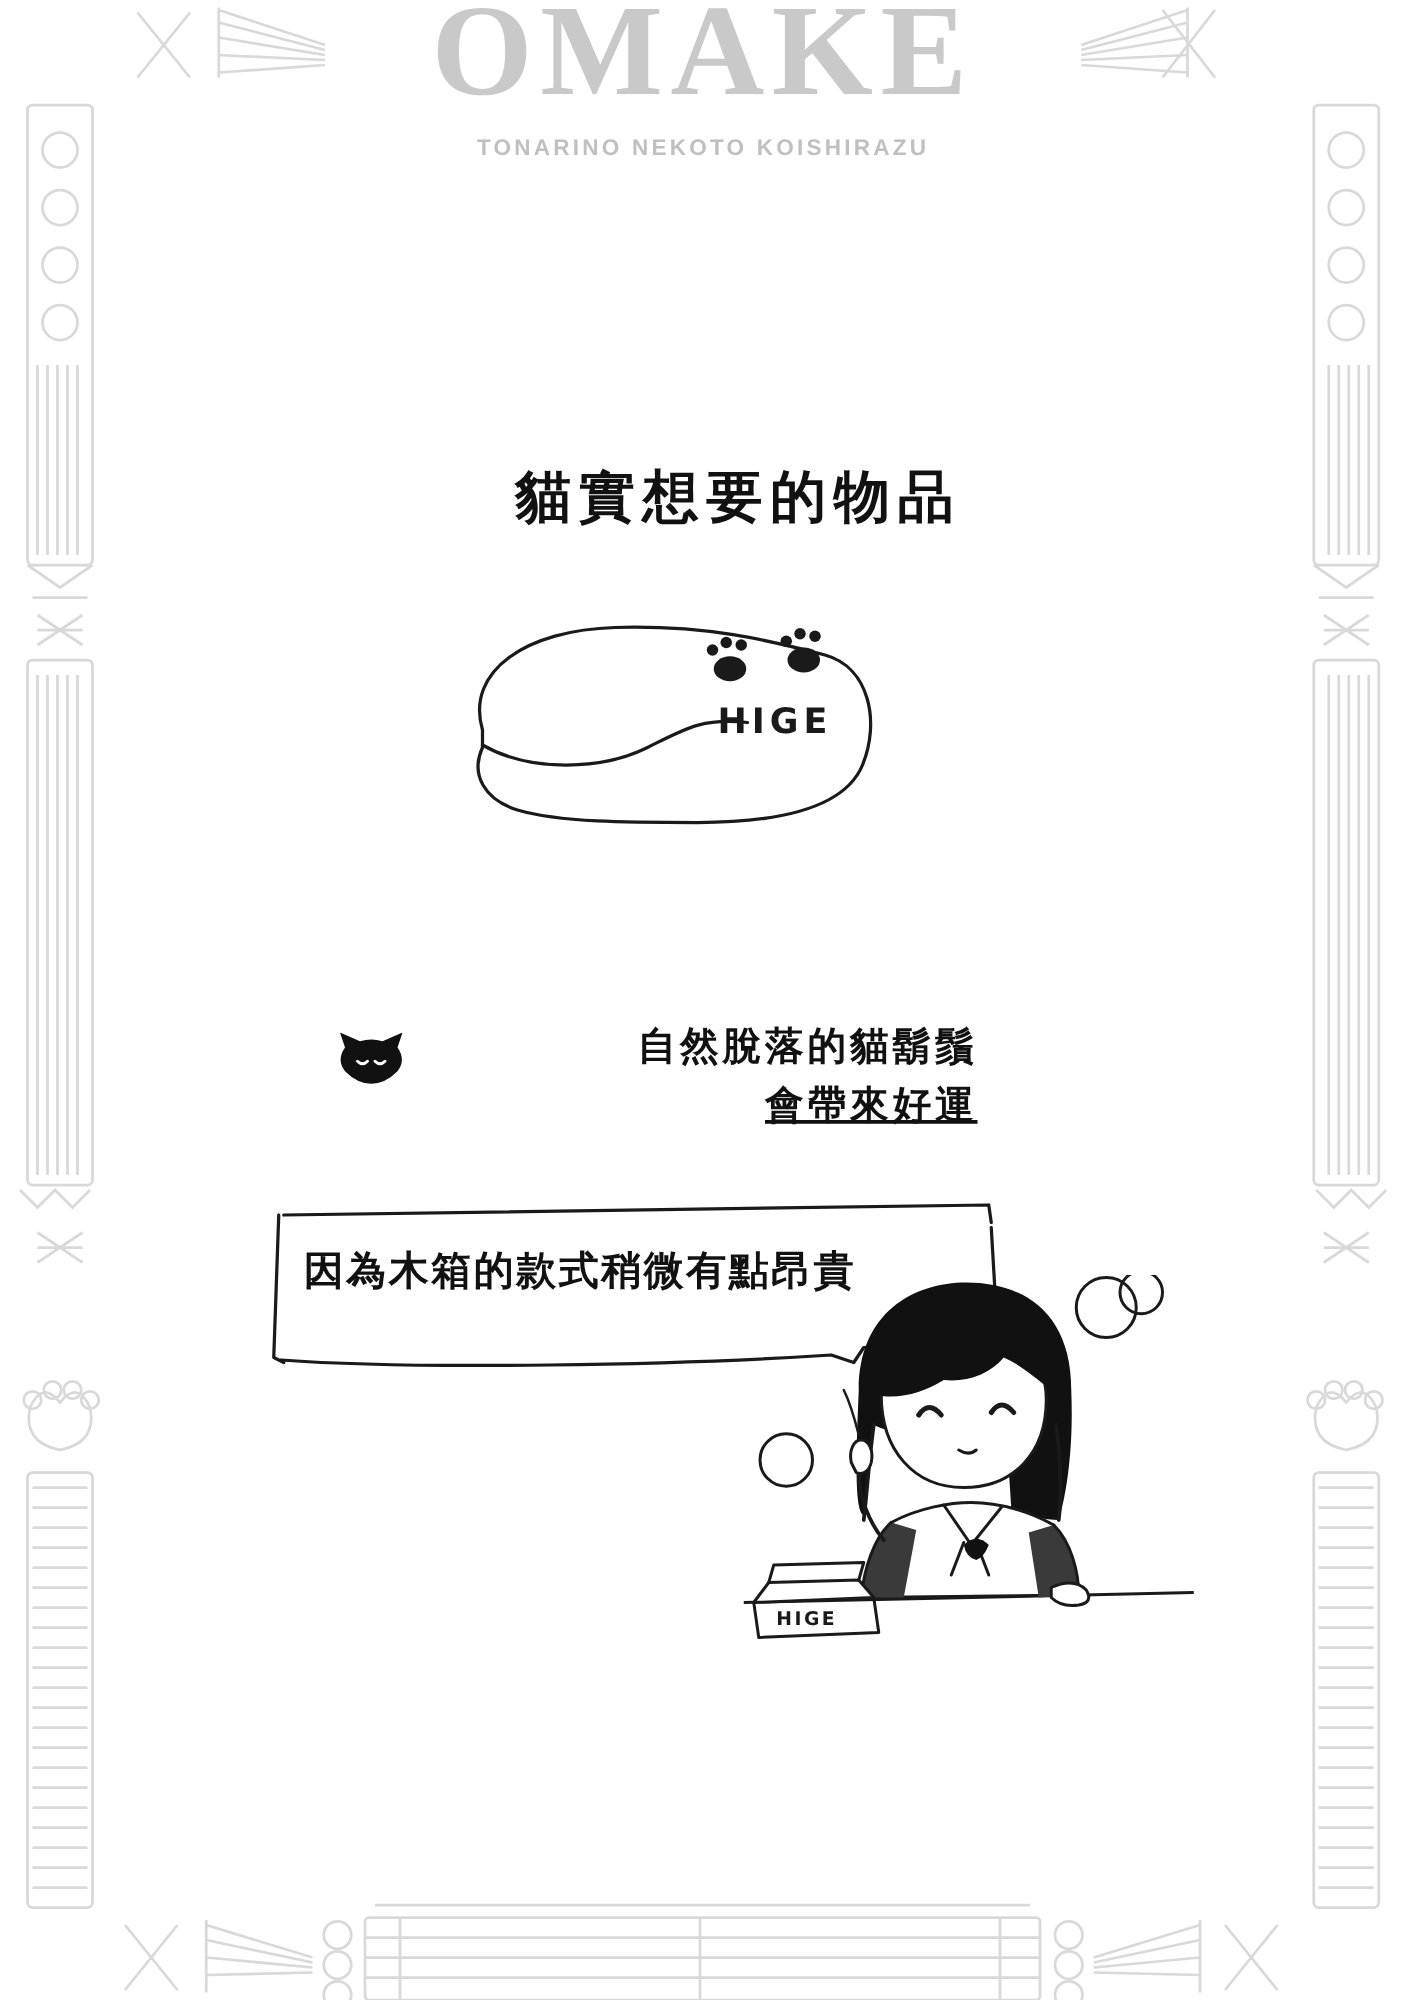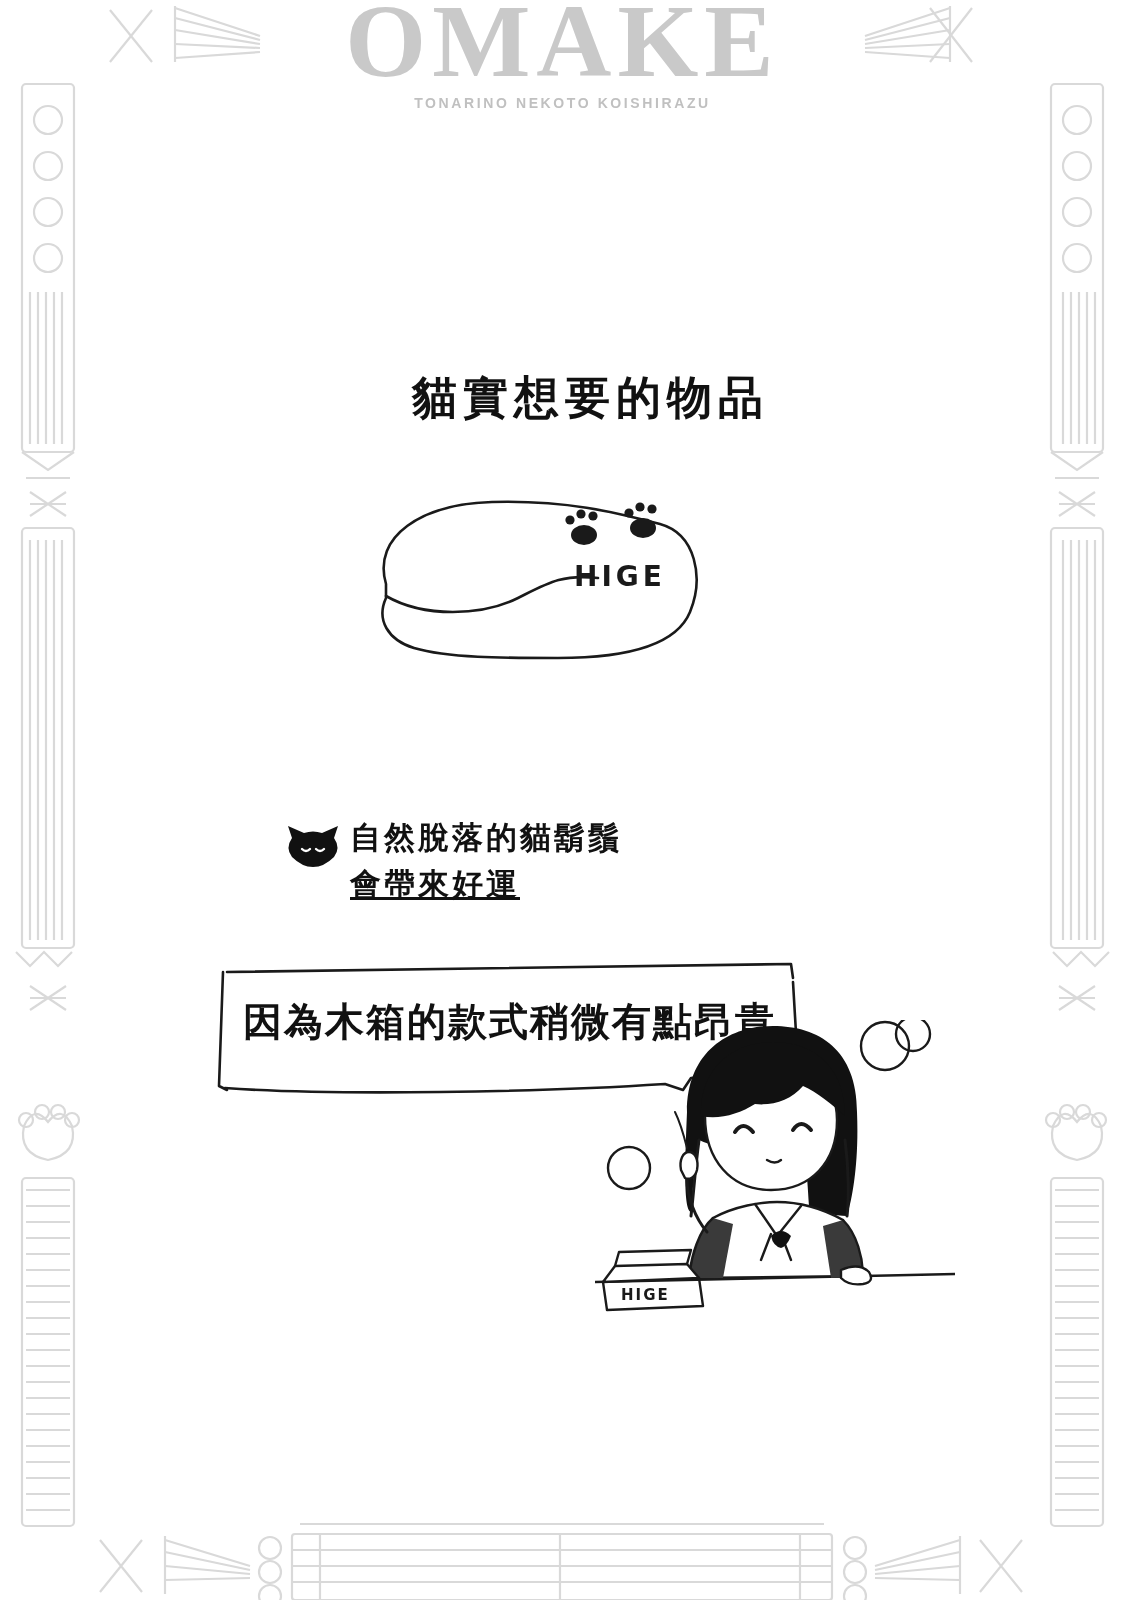--- a/index.html
+++ b/index.html
@@ -35,25 +35,25 @@
     font-family: "Liberation Serif", serif;
     font-size: 104px;
     font-weight: 700;
     letter-spacing: 6px;
     color: #c9c9c9;
     line-height: 1.05;
     margin: 0;
   }
   .omake-sub {
     font-family: "Liberation Sans", sans-serif;
-    font-size: 14px;
+    font-size: 18px;
     font-weight: 700;
     letter-spacing: 2.6px;
     color: #c0c0c0;
-    margin-top: 0;
+    margin-top: 13px;
   }
 
   
   .content {
     position: absolute;
     left: 0;
     top: 0;
     width: 1125px;
     height: 1600px;
   }
@@ -89,22 +89,23 @@
     left: 0;
     width: 1125px;
     text-align: center;
     font-size: 38px;
     letter-spacing: 5px;
   }
 
   .note-block {
     position: absolute;
     top: 818px;
-    left: 278px;
+    left: 262px;
     width: 520px;
+    text-align: right;
   }
   .note-line {
     font-size: 31px;
     letter-spacing: 3px;
     line-height: 1.5;
     white-space: nowrap;
   }
   .note-line.first {
     padding-left: 72px;
     margin-top: -4px;
@@ -129,21 +130,21 @@
     width: 592px;
     height: 138px;
   }
   .bubble-text {
     position: absolute;
     top: 992px;
     left: 243px;
     width: 540px;
   }
   .bubble-line {
-    font-size: 39px;
+    font-size: 32px;
     letter-spacing: 2px;
     line-height: 1.55;
     white-space: nowrap;
   }
 
   
   .girl-art {
     position: absolute;
     top: 1020px;
     left: 595px;

